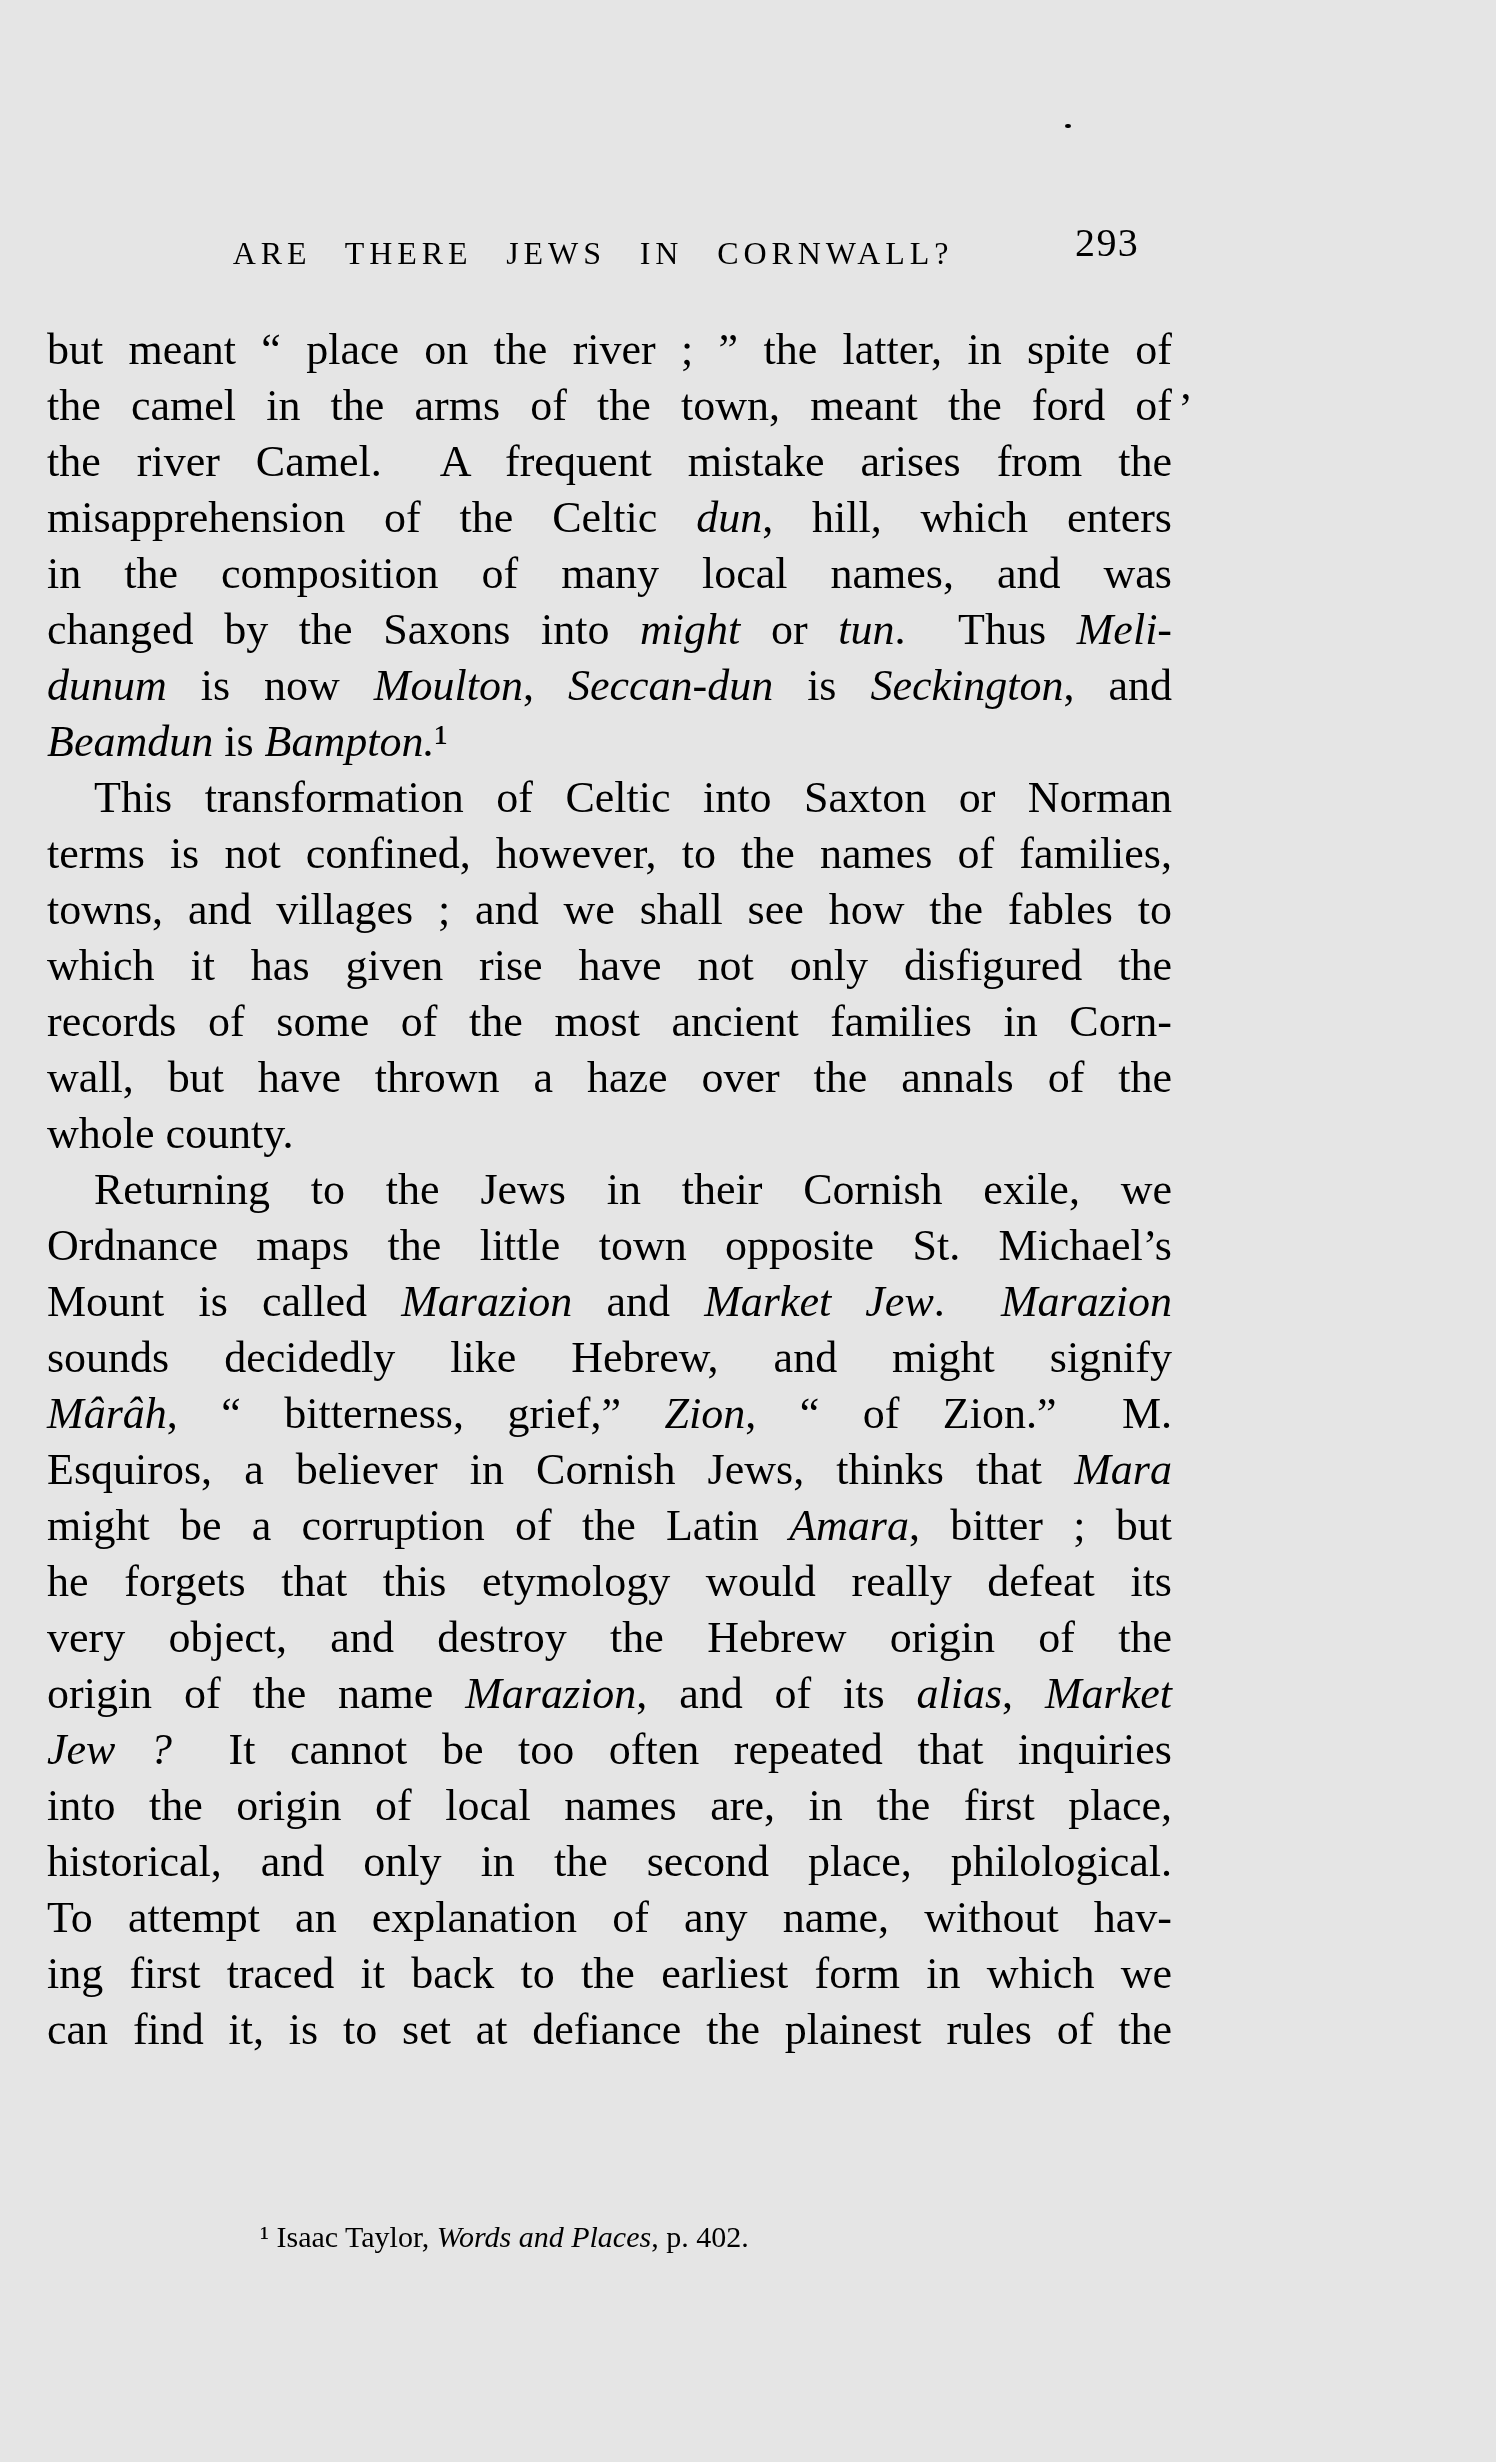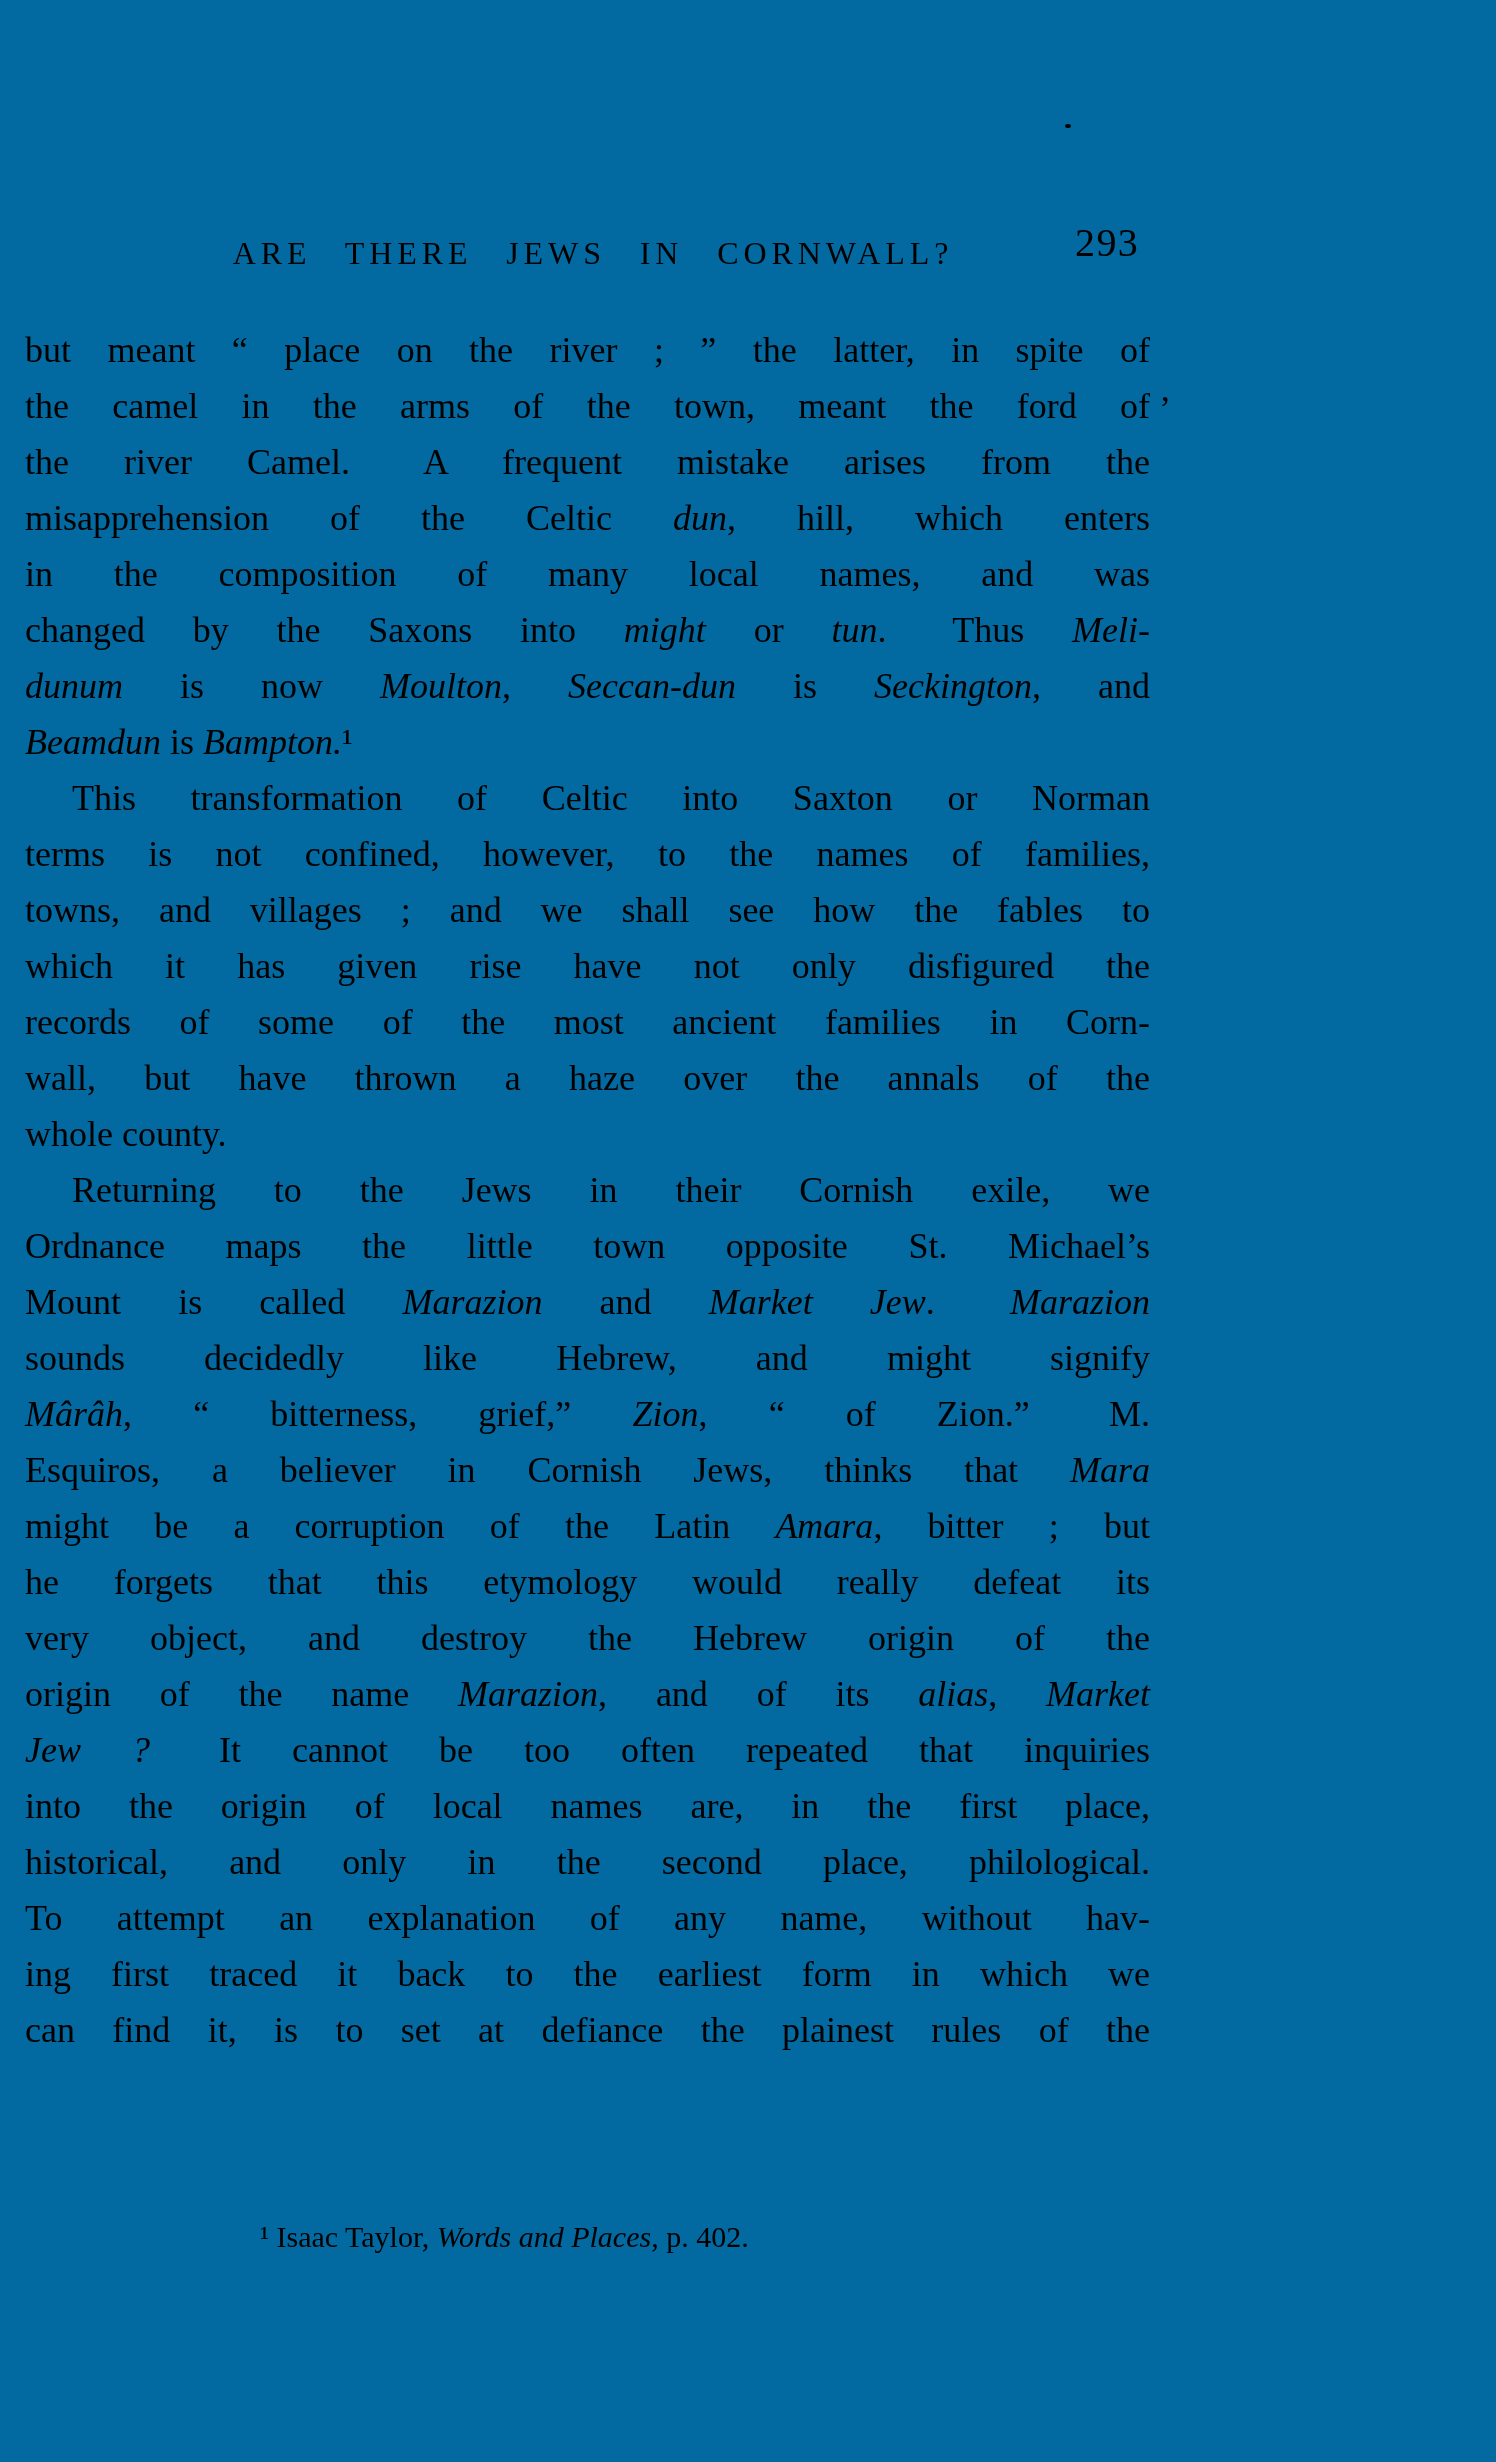--- a/index.html
+++ b/index.html
@@ -4,21 +4,21 @@
 <style>
   html, body {
     margin: 0;
     padding: 0;
     background: #ffffff;
   }
   .page {
     position: relative;
     width: 1496px;
     height: 2462px;
-    background: #0369a1;
+    background: #e5e5e5;
     color: #000000;
     font-family: "Liberation Serif", "DejaVu Serif", serif;
     overflow: hidden;
   }
   .running-head {
     position: absolute;
     top: 235px;
     left: 31px;
     width: 1124px;
     text-align: center;
@@ -39,23 +39,23 @@
     left: 1065px;
     top: 124px;
     width: 5.6px;
     height: 4.2px;
     background: #000;
     border-radius: 50%;
   }
   .body-text {
     position: absolute;
     top: 322px;
-    left: 25px;
+    left: 47px;
     width: 1125px;
-    font-size: 36px;
+    font-size: 44px;
   }
   .line {
     position: relative;
     height: 56px;
     line-height: 56px;
     text-align: justify;
     text-align-last: justify;
     white-space: normal;
   }
   .line.end {

